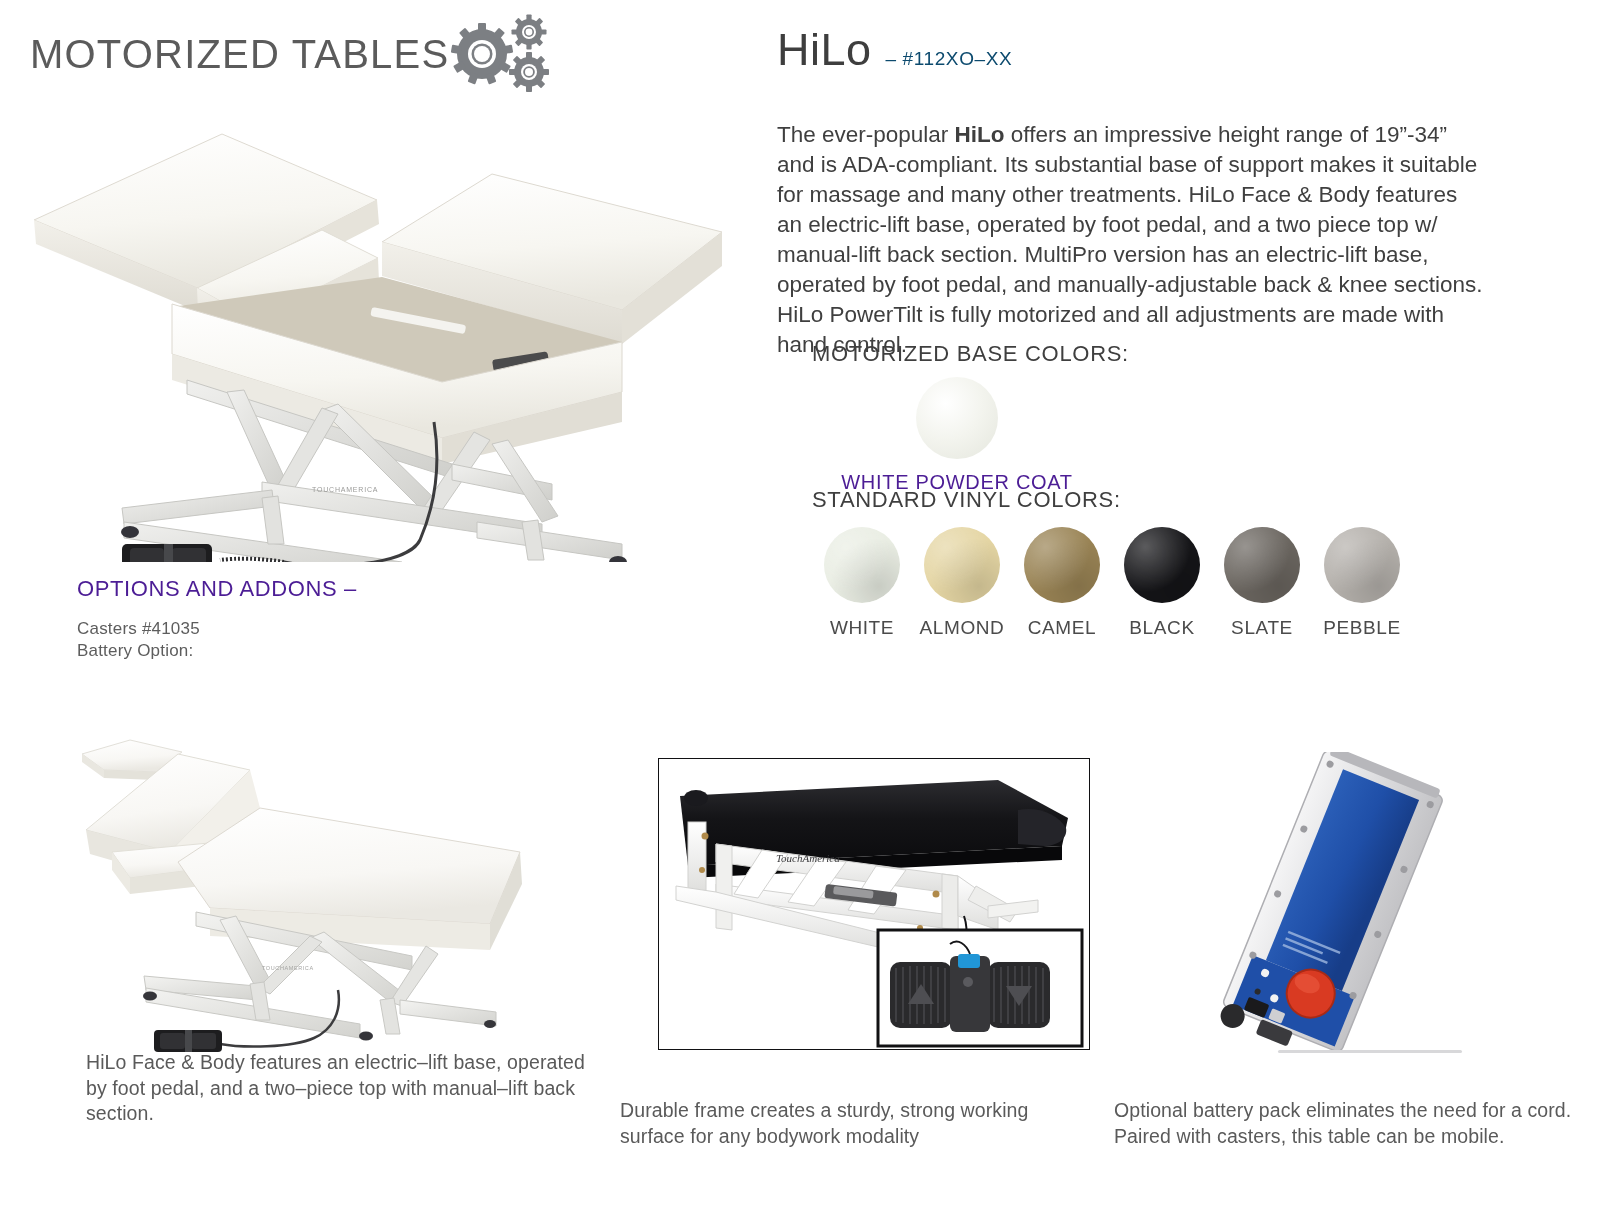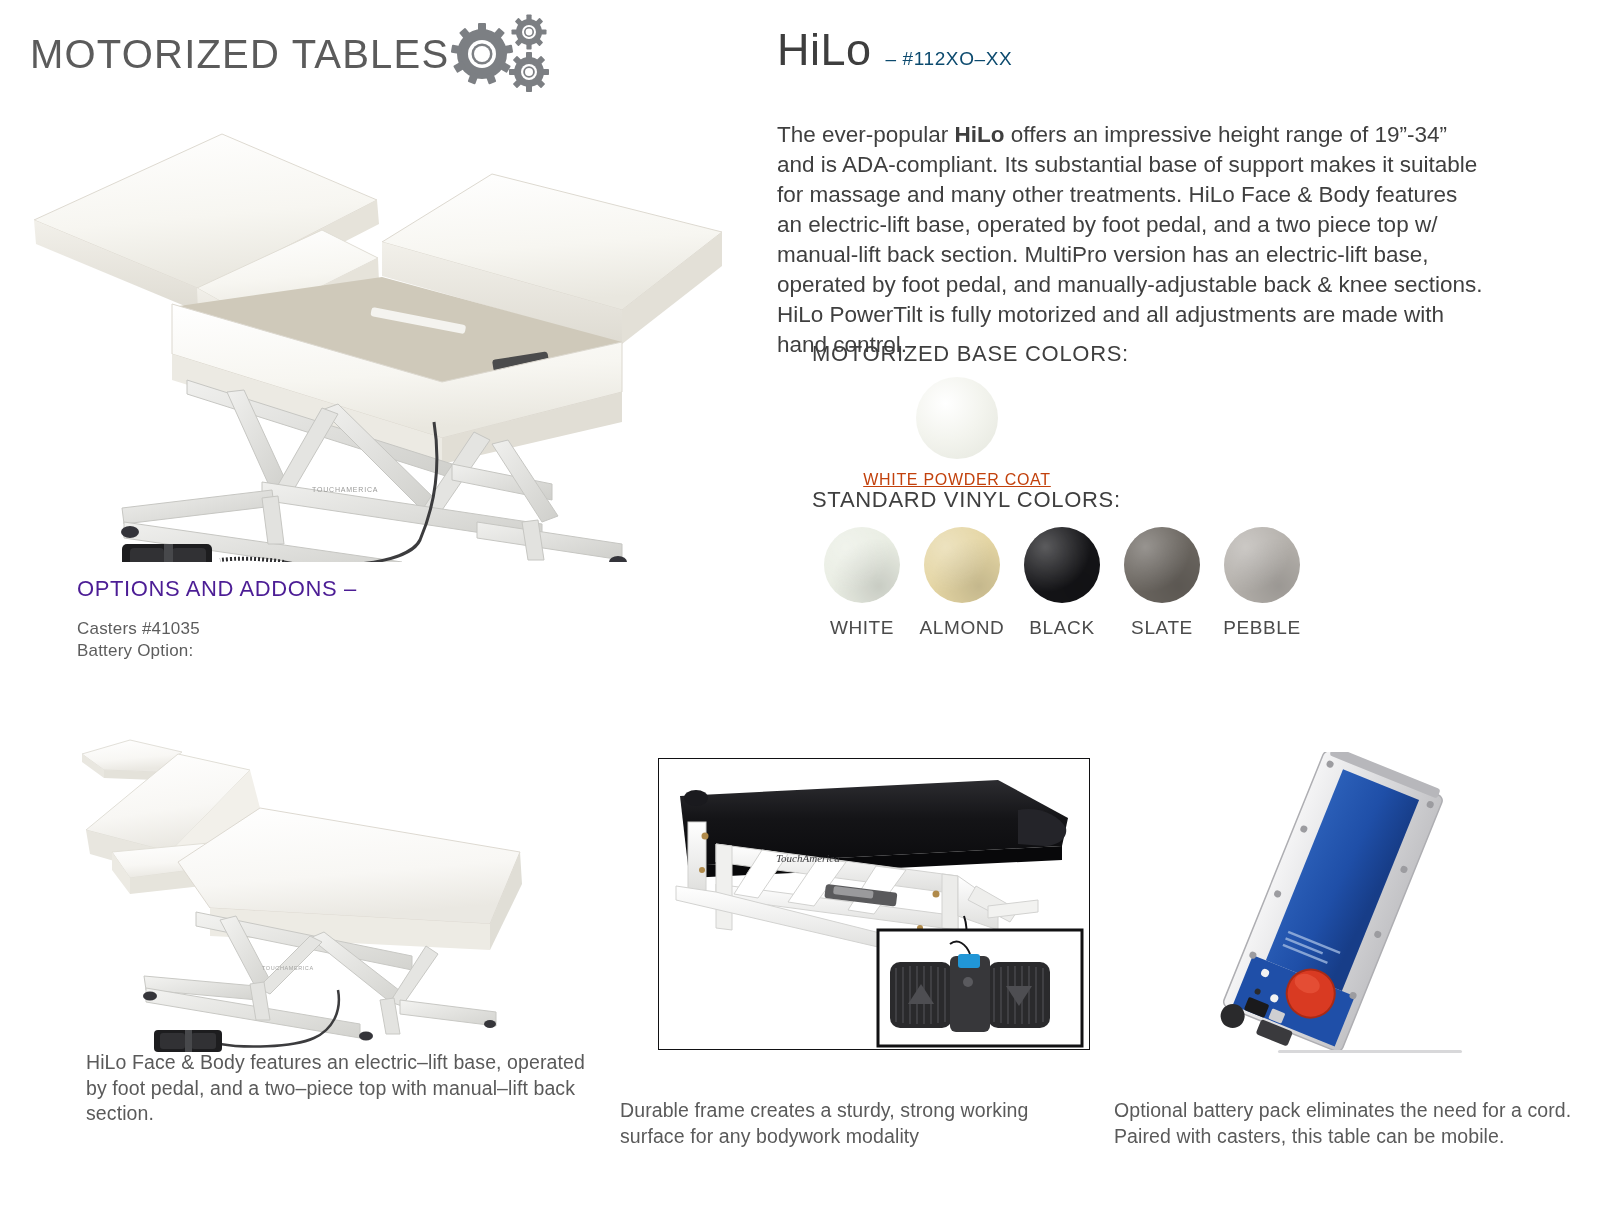--- a/index.html
+++ b/index.html
@@ -126,26 +126,25 @@
     width: 250px;
     margin-left: 20px;
   }
   .base-swatch {
     width: 82px;
     height: 82px;
     border-radius: 50%;
     margin-bottom: 12px;
   }
   .base-swatch-label {
-    font-size: 16px;
+    font-size: 20px;
     letter-spacing: 0.7px;
-    color: #c2410c;
+    color: #4c1d95;
     font-weight: 300;
     white-space: nowrap;
-    text-decoration: underline;
   }
 
   #vinyl-swatch-row {
     display: flex;
     margin-top: 14px;
     align-items: flex-end;
   }
   .vinyl-swatch-wrap {
     width: 100px;
     display: flex;
@@ -379,20 +378,24 @@
   <div id="vinyl-swatch-row">
     <div class="vinyl-swatch-wrap">
       <div class="vinyl-swatch" style="background:#eaeee4"></div>
       <div class="vinyl-swatch-label">WHITE</div>
     </div>
     <div class="vinyl-swatch-wrap">
       <div class="vinyl-swatch" style="background:#e5d6a4"></div>
       <div class="vinyl-swatch-label">ALMOND</div>
     </div>
     <div class="vinyl-swatch-wrap">
+      <div class="vinyl-swatch" style="background:#9a8455"></div>
+      <div class="vinyl-swatch-label">CAMEL</div>
+    </div>
+    <div class="vinyl-swatch-wrap">
       <div class="vinyl-swatch" style="background:#151518"></div>
       <div class="vinyl-swatch-label">BLACK</div>
     </div>
     <div class="vinyl-swatch-wrap">
       <div class="vinyl-swatch" style="background:#6b6660"></div>
       <div class="vinyl-swatch-label">SLATE</div>
     </div>
     <div class="vinyl-swatch-wrap">
       <div class="vinyl-swatch" style="background:#b5b1ac"></div>
       <div class="vinyl-swatch-label">PEBBLE</div>

